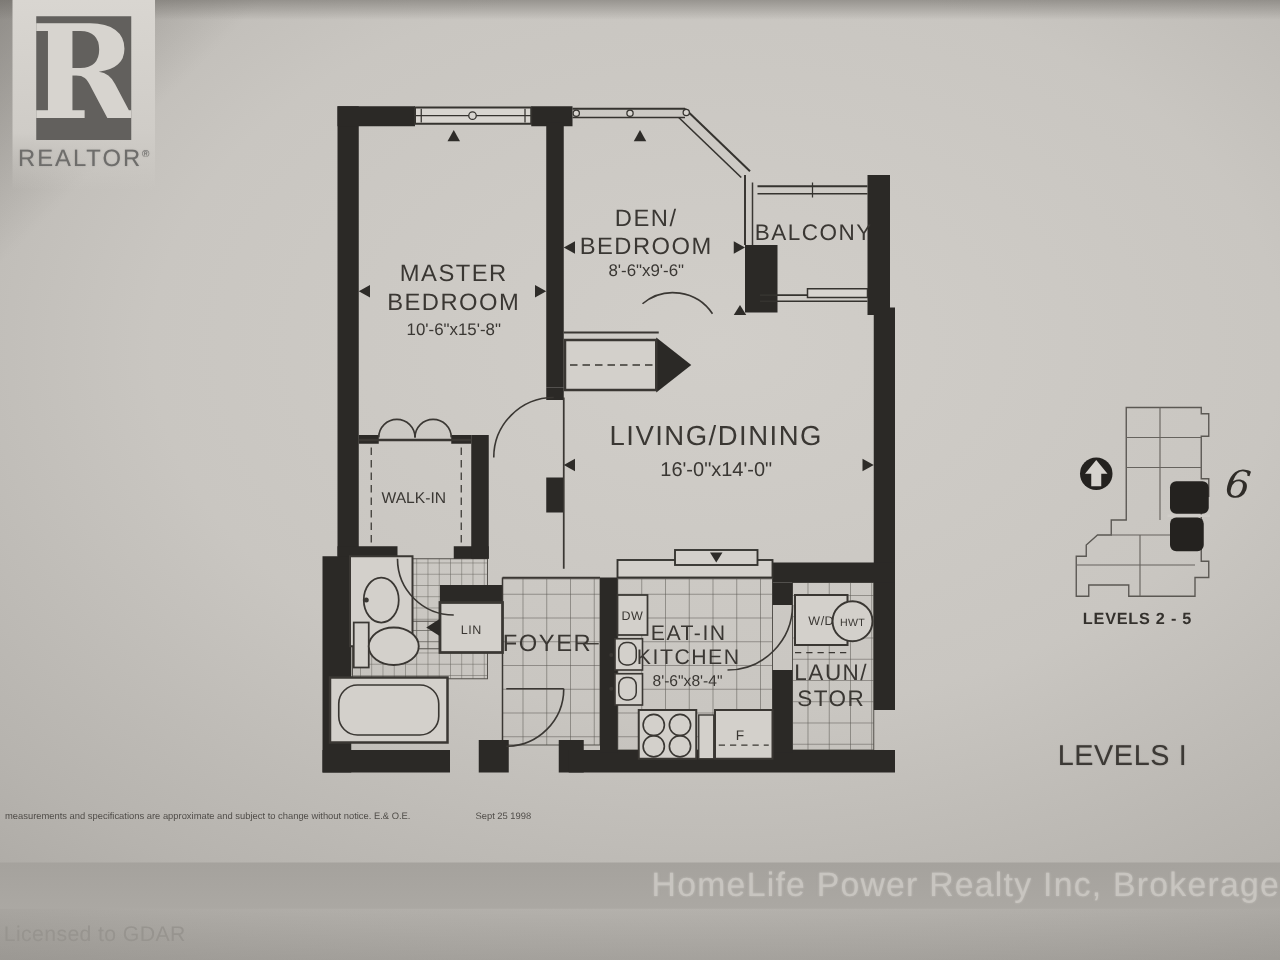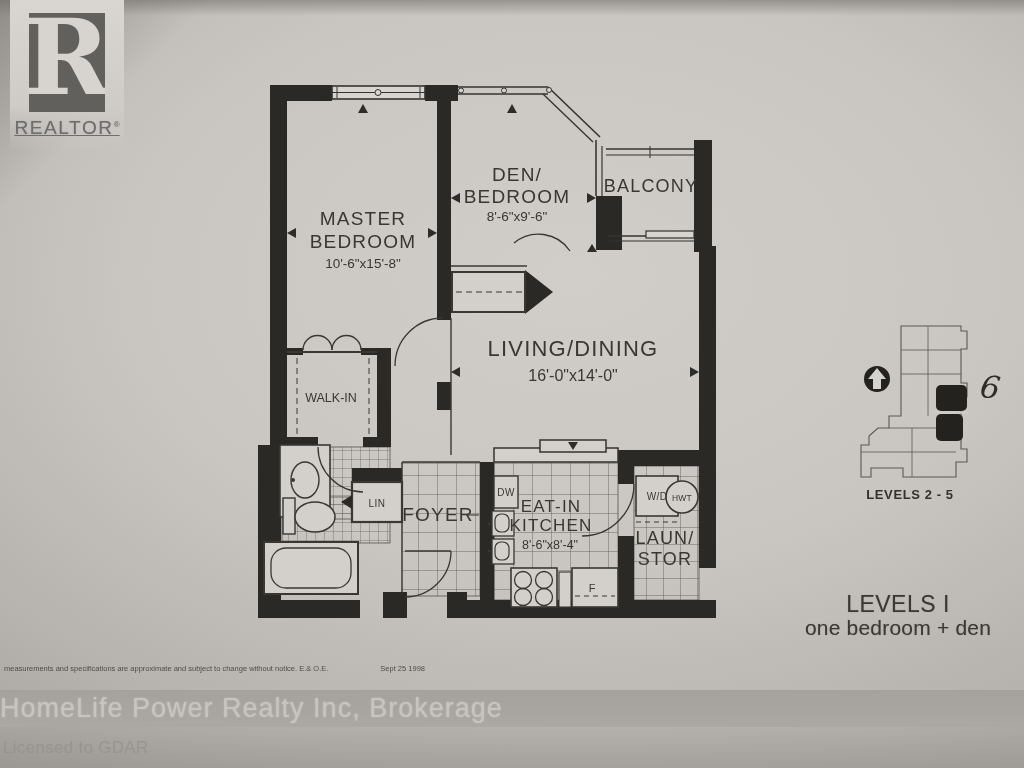--- a/index.html
+++ b/index.html
@@ -22,36 +22,36 @@
   .six{font-family:"DejaVu Serif",serif;font-style:italic;font-size:31px;fill:#2f2c28;}
   
   .logowrap{position:absolute;left:10px;top:0;width:114px;height:152px;
     background:linear-gradient(180deg,#d9d6d1 0%,#cfccc7 70%,rgba(207,204,199,0) 100%);
     padding-top:13px;box-sizing:border-box;}
   .logobox{width:76px;height:99px;background:#62605d;margin:0 auto;
     display:flex;align-items:center;justify-content:center;overflow:hidden;}
   .logobox span{font-family:"DejaVu Serif",serif;font-weight:bold;font-size:104px;
     color:#d7d4cf;line-height:1;margin-top:-10px;}
   .logoword{margin-top:5px;text-align:center;font-size:19px;letter-spacing:1.6px;
-    color:#6e6d6b;text-shadow:0 0 1px rgba(110,109,107,.5);text-decoration:underline;}
+    color:#6e6d6b;text-shadow:0 0 1px rgba(110,109,107,.5);}
   .logoword sup{font-size:8px;letter-spacing:0;}
   
   .titleblock{position:absolute;top:593px;right:4px;width:244px;text-align:center;
     color:#3c3935;line-height:1.03;text-shadow:0 0 1px rgba(62,59,55,.4);}
   .tb1{font-size:23px;letter-spacing:.5px;}
   .tb2{font-size:23px;letter-spacing:.5px;}
   .tb3{font-size:21px;letter-spacing:.2px;}
   
-  .disc{position:absolute;left:4px;top:664px;font-size:7.5px;color:#504d49;
+  .disc{position:absolute;left:4px;top:648px;font-size:7.5px;color:#504d49;
     white-space:nowrap;filter:blur(.25px);}
   .disc .date{margin-left:52px;}
   
   .band{position:absolute;left:0;right:0;top:690px;height:37px;
     background:linear-gradient(180deg,#a5a29d,#aba8a3);
-    display:flex;align-items:center;justify-content:flex-start;}
+    display:flex;align-items:center;justify-content:flex-end;}
   .band span{font-size:27px;color:#c8c5c0;letter-spacing:1px;
     text-shadow:0 0 2px rgba(205,202,197,.7);}
   
   .lic{position:absolute;left:3px;top:738px;font-size:17px;color:#97948f;
     letter-spacing:.3px;filter:blur(.35px);}
 </style>
 </head>
 <body>
 
 <div class="photo">
@@ -254,21 +254,20 @@
       <line x1="934" y1="412.5" x2="968" y2="412.5" stroke="#cfccc7" stroke-width="2"></line>
       <circle cx="877" cy="379" r="13" fill="#24221f"></circle>
       <polygon points="877,368 868,379 873,379 873,389 881,389 881,379 886,379" fill="#d6d3ce"></polygon>
       <text x="990" y="398" class="six" transform="rotate(8 990 390)" text-anchor="middle">6</text>
       <text x="910" y="499" class="keytxt" text-anchor="middle">LEVELS 2 - 5</text>
     </g>
   </svg>
 
   <div class="titleblock">
     <div class="tb1">LEVELS I</div>
-    <div class="tb3">one bedroom + den</div>
   </div>
 
   <div class="disc"><span>measurements and specifications are approximate and subject to change without notice.  E.&amp; O.E.</span><span class="date">Sept 25 1998</span></div>
 
   <div class="band">
     <span>HomeLife Power Realty Inc, Brokerage</span>
   </div>
 
   <div class="lic">Licensed to GDAR</div>
 

